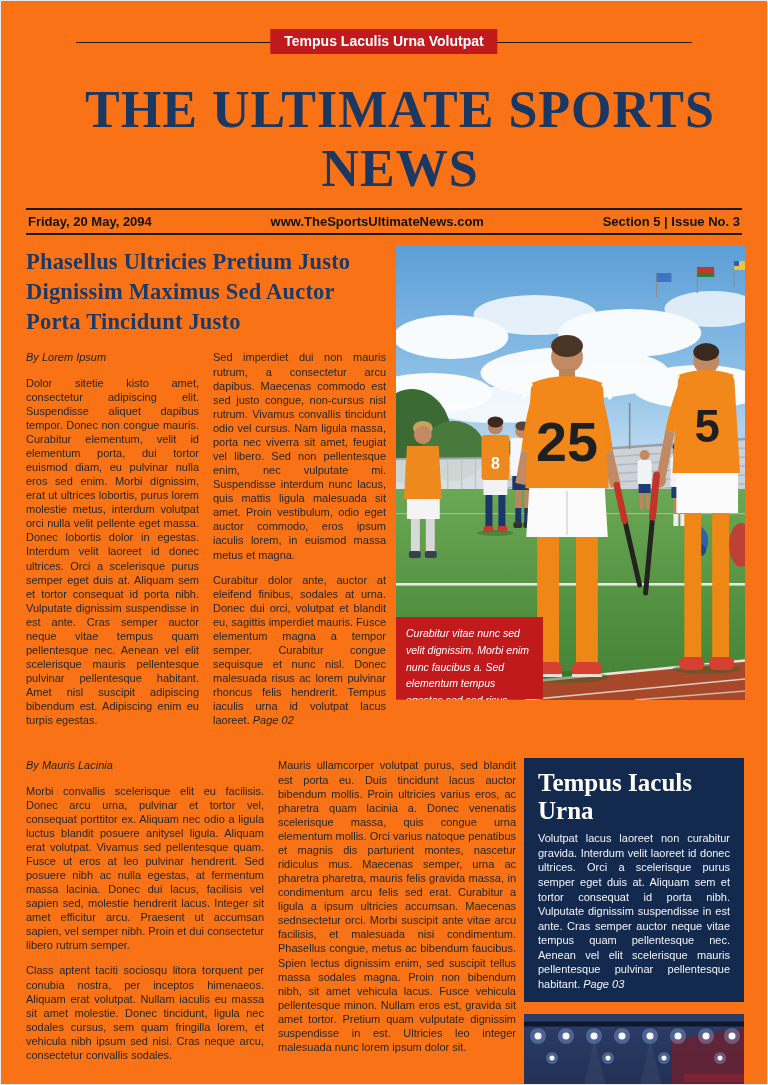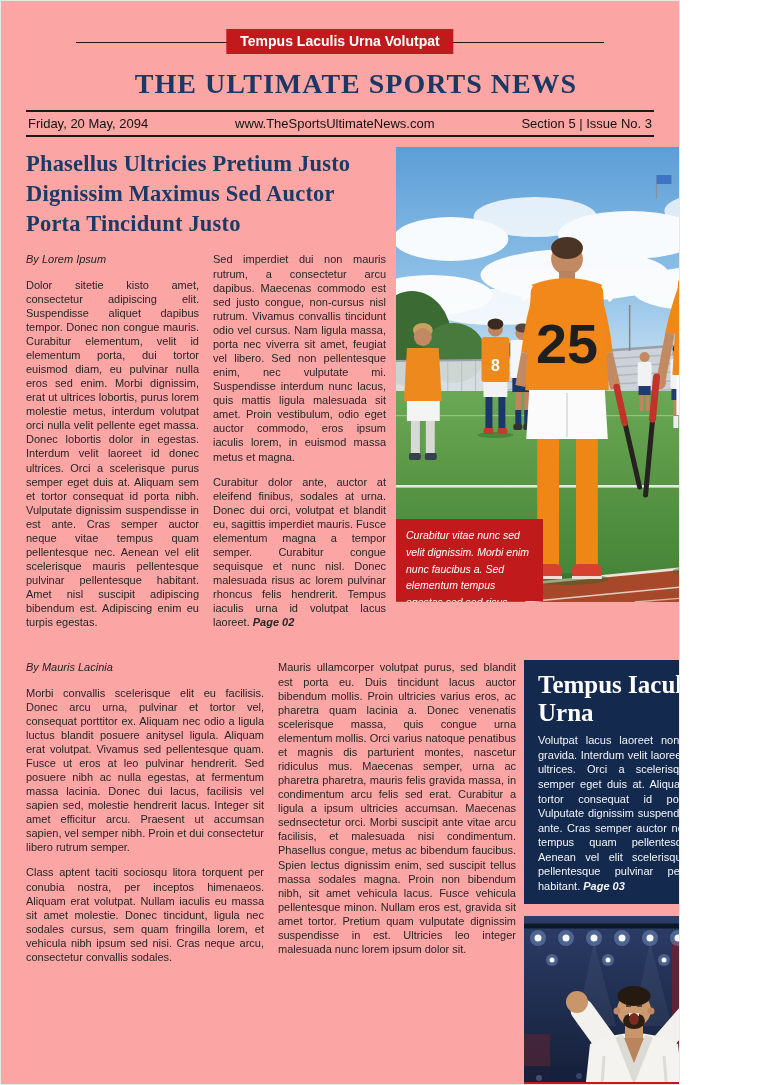--- a/index.html
+++ b/index.html
@@ -1,53 +1,53 @@
 <!DOCTYPE html>
 <html><head>
 <meta charset="utf-8">
 <style>
   * { box-sizing: border-box; margin: 0; padding: 0; }
   html, body { background: #ffffff; }
   .page {
-    position: relative; width: 680px; height: 1085px; background: #fca5a5;
+    position: relative; width: 768px; height: 1085px; background: #f97316;
     border: 1px solid #e8e8e8; overflow: hidden;
     font-family: "Liberation Sans", sans-serif; color: #222;
   }
   
   .banner-row { position: relative; height: 27px; margin-top: 28px; }
   .banner-rule { position: absolute; left: 75px; right: 75px; top: 13px; border-top: 1.5px solid #1a1a1a; }
   .banner {
     position: absolute; left: 50%; transform: translateX(-50%); top: 0;
     background: #c01a1d; color: #fff; font-weight: bold; font-size: 14px;
     padding: 4px 14px 5px; white-space: nowrap;
   }
   .masthead {
-    margin: 12px 0 10px; text-align: center;
+    margin: 24px 0 10px; text-align: center;
     font-family: "Liberation Serif", serif; font-weight: 700;
-    font-size: 28px; letter-spacing: 1px; color: #1b3863; padding-left: 32px;
+    font-size: 52px; letter-spacing: 1px; color: #1b3863; padding-left: 32px;
   }
   .dateline {
     margin: 10px 25px 0; border-top: 2.5px solid #1a1a1a; border-bottom: 2.5px solid #1a1a1a;
     display: flex; justify-content: space-between; align-items: center;
-    padding: 4px 2px; font-size: 13px; color: #111;
+    padding: 4px 2px; font-size: 13px; color: #111; font-weight: bold;
   }
   
   .main1 { margin: 10px 25px 0; display: flex; gap: 4px; }
   .a1 { flex: 0 0 366px; padding-right: 6px; }
   .main2 { margin: 20px 25px 0; display: flex; gap: 8px; }
   .a2 { flex: 0 0 490px; }
   h2.headline {
     font-family: "Liberation Serif", serif; font-weight: 700; color: #1d3a66;
     font-size: 22.5px; line-height: 1.34; letter-spacing: .2px; margin: 2px 0 13px;
   }
   .byline { font-size: 11px; font-style: italic; color: #222; margin: 2px 0 12px; }
   .cols { display: flex; gap: 14px; }
   .col { flex: 1; text-align: justify; font-size: 11px; line-height: 1.28; color: #262626; }
   .col p { margin: 0 0 11px; }
-  .pageref { font-weight: 700; font-style: italic; }
+  .pageref { font-weight: 400; font-style: italic; }
   
   figure { position: relative; overflow: hidden; }
   .photo1 { flex: 0 0 349px; height: 455px; }
   .photo1 svg, .photo2 svg { display: block; }
   .caption {
     position: absolute; background: #c01a1d; color: #fff; font-style: italic;
     font-size: 10.5px; line-height: 1.6; padding: 8px 10px;
   }
   .cap1 { left: 0; top: 372px; width: 147px; height: 82px; }
   .cap2 { left: 0; right: 0; bottom: 13px; }

